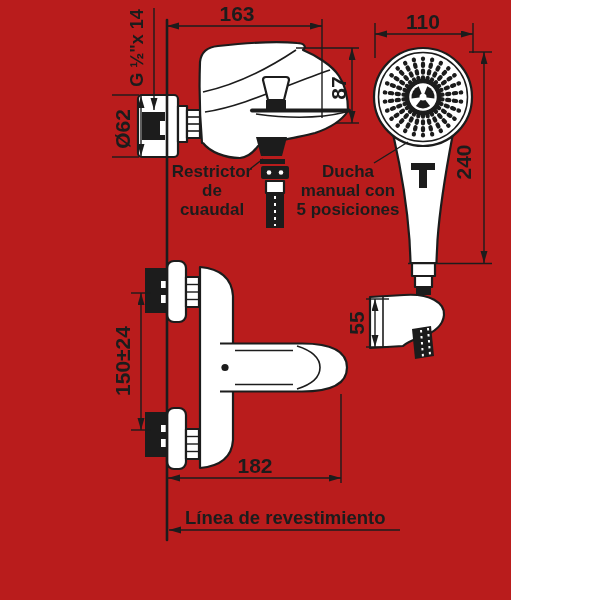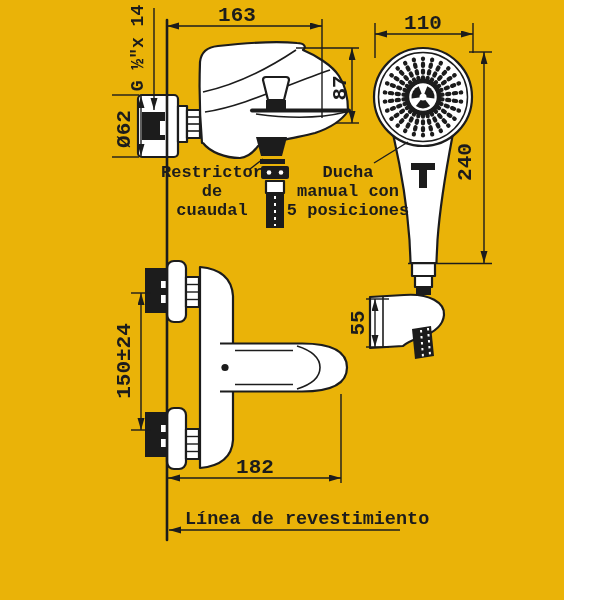--- a/index.html
+++ b/index.html
@@ -1,16 +1,16 @@
 <!DOCTYPE html>
 <html><head>
 <meta charset="utf-8">
 <style>
   html,body{margin:0;background:#fff}
-  .stage{position:relative;width:564px;height:600px;background:#eab308;font-family:Liberation Mono, monospace;overflow:hidden}
+  .stage{position:relative;width:511px;height:600px;background:#b91c1c;font-family:Liberation Sans, sans-serif;overflow:hidden}
   .stage svg{position:absolute;left:0;top:0}
   .ol{fill:#fff;stroke:#1c1c1c;stroke-width:2.2;stroke-linejoin:round}
   .ln{fill:none;stroke:#1c1c1c;stroke-width:2.6;stroke-linecap:round}
   .thin{fill:none;stroke:#1c1c1c;stroke-width:1.4}
   .mid{fill:none;stroke:#1c1c1c;stroke-width:1.6}
   .dim{fill:none;stroke:#1c1c1c;stroke-width:1.4}
   .blk{fill:#1c1c1c;stroke:none}
   .wht{fill:#fff;stroke:none}
   .thick{fill:none;stroke:#1c1c1c;stroke-width:4;stroke-linecap:round}
   text{fill:#1c1c1c}

